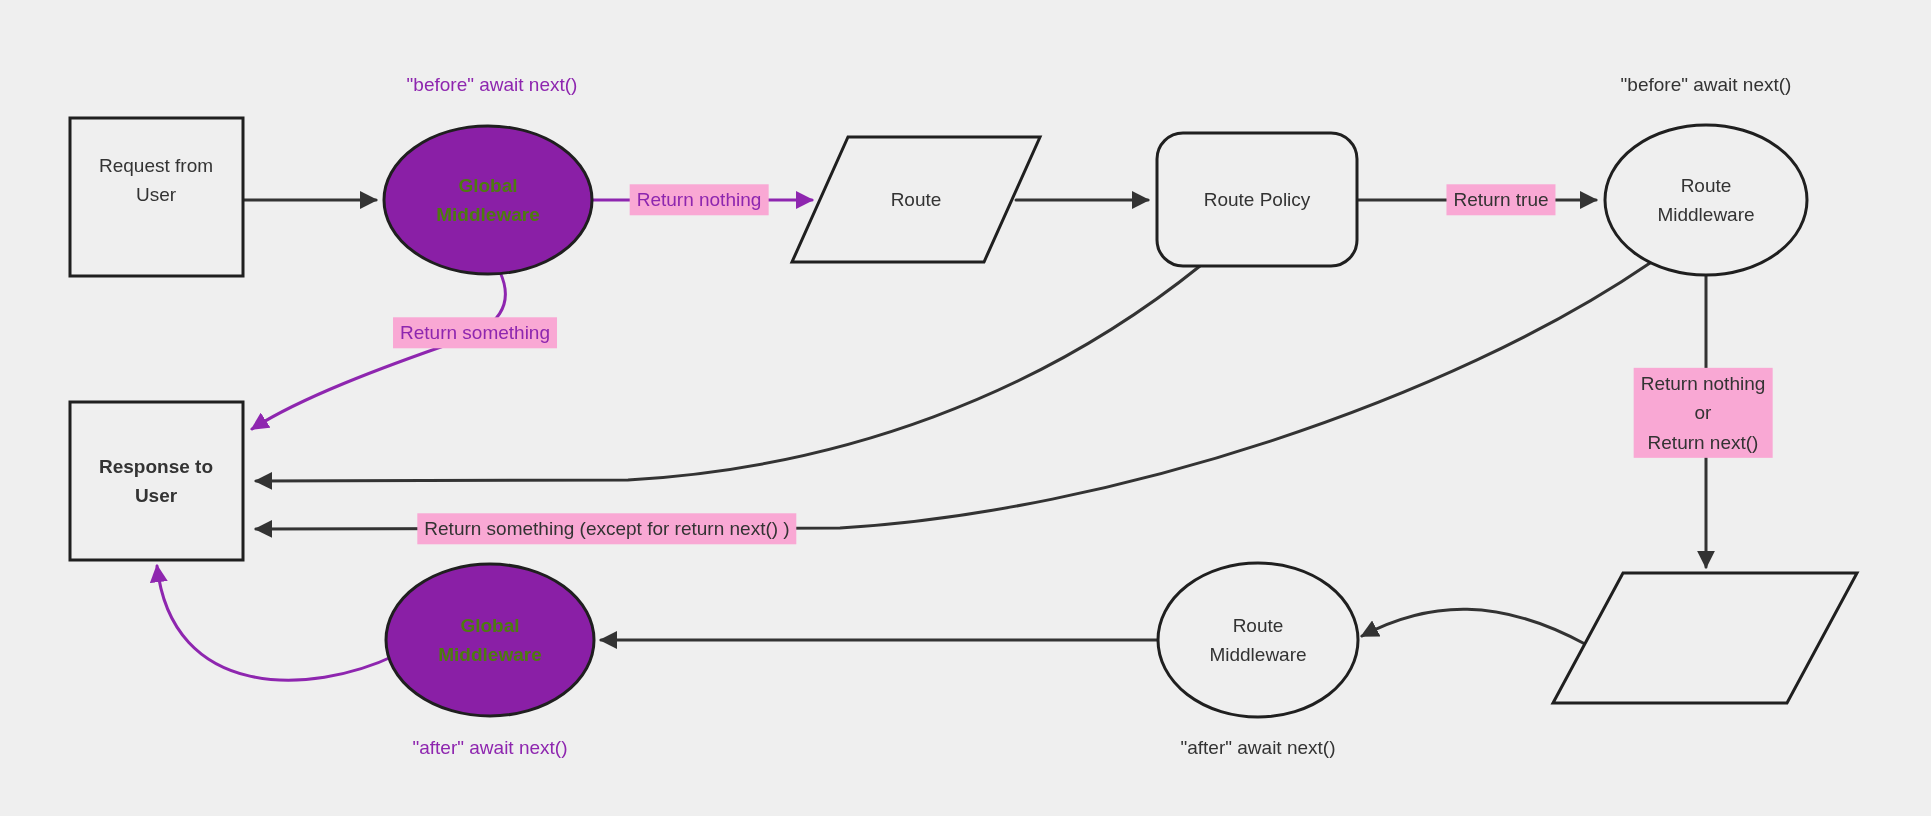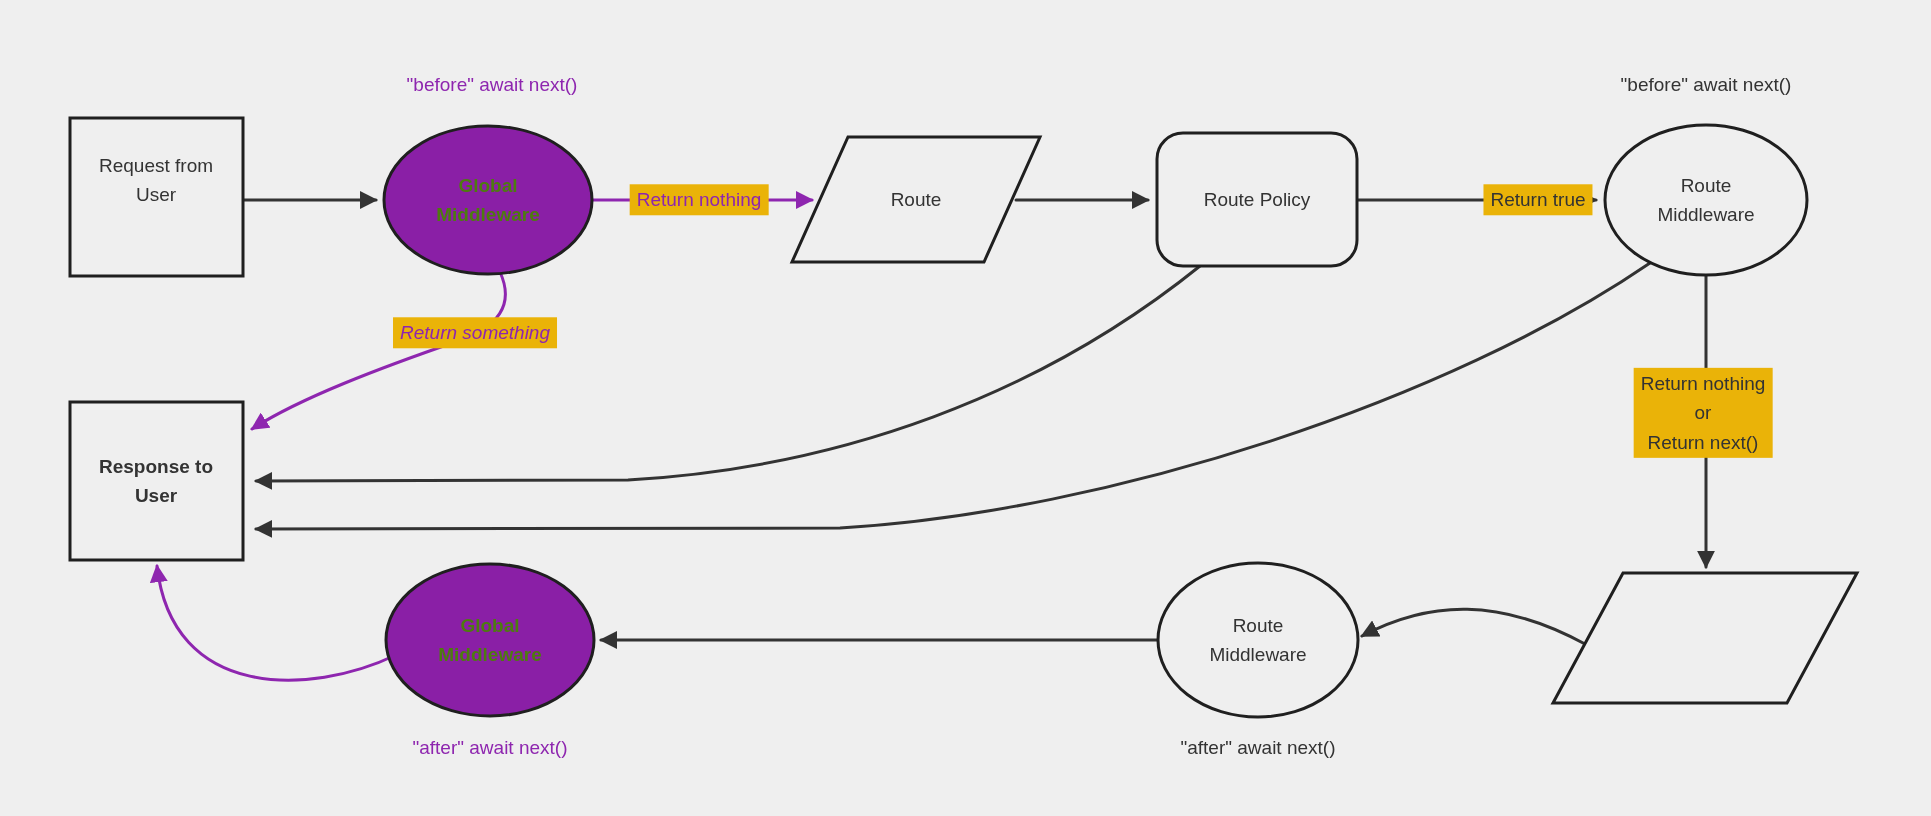--- a/index.html
+++ b/index.html
@@ -14,21 +14,21 @@
   .lbl {
     position:absolute;
     transform:translate(-50%,-50%);
     white-space:pre-line;
     text-align:center;
     font-size:19px;
     line-height:1.55;
     color:#333333;
     z-index:2;
   }
-  .lbl.bg { background:#eab308; padding:1px 7px; }
+  .lbl.bg { background:#f9a8d4; padding:1px 7px; }
   .purple { color:#8e26af; }
   .bold-white { color:#4d7c0f; font-weight:700; }
   .small { font-size:17px; line-height:1.5; }
   .edge { stroke:#333333; stroke-width:3; fill:none; stroke-linecap:round; }
   .edge.purple-e { stroke:#8e26af; }
   .shape { fill:#efefef; stroke:#1f1f1f; stroke-width:3; }
   .shape.purple-f { fill:#8a1fa6; }
 </style>
 </head>
 <body>
@@ -78,22 +78,23 @@
 Middleware</div>
   <div class="lbl" style="left:1258px; top:640px;">Route
 Middleware</div>
   <div class="lbl bold-white" style="left:490px; top:640px;">Global
 Middleware</div>
   <div class="lbl" style="left:156px; top:481px;font-weight:bold;">Response to
 User</div>
 
   <div class="lbl purple" style="left:492px; top:85px;">"before" await next()</div>
   <div class="lbl purple bg" style="left:699px; top:200px;">Return nothing</div>
-  <div class="lbl purple bg" style="left:475px; top:333px;font-style:italic;">Return something</div>
-  <div class="lbl bg" style="left:1538px; top:200px;">Return true</div>
+  <div class="lbl purple bg" style="left:475px; top:333px;">Return something</div>
+  <div class="lbl bg" style="left:1501px; top:200px;">Return true</div>
   <div class="lbl" style="left:1706px; top:85px;">"before" await next()</div>
   <div class="lbl bg" style="left:1703px; top:413px;">Return nothing
 or
 Return next()</div>
+  <div class="lbl bg" style="left:607px; top:529px;">Return something (except for return next() )</div>
   <div class="lbl" style="left:1258px; top:748px;">"after" await next()</div>
   <div class="lbl purple" style="left:490px; top:748px;">"after" await next()</div>
 
 </div>
 
 </body></html>

